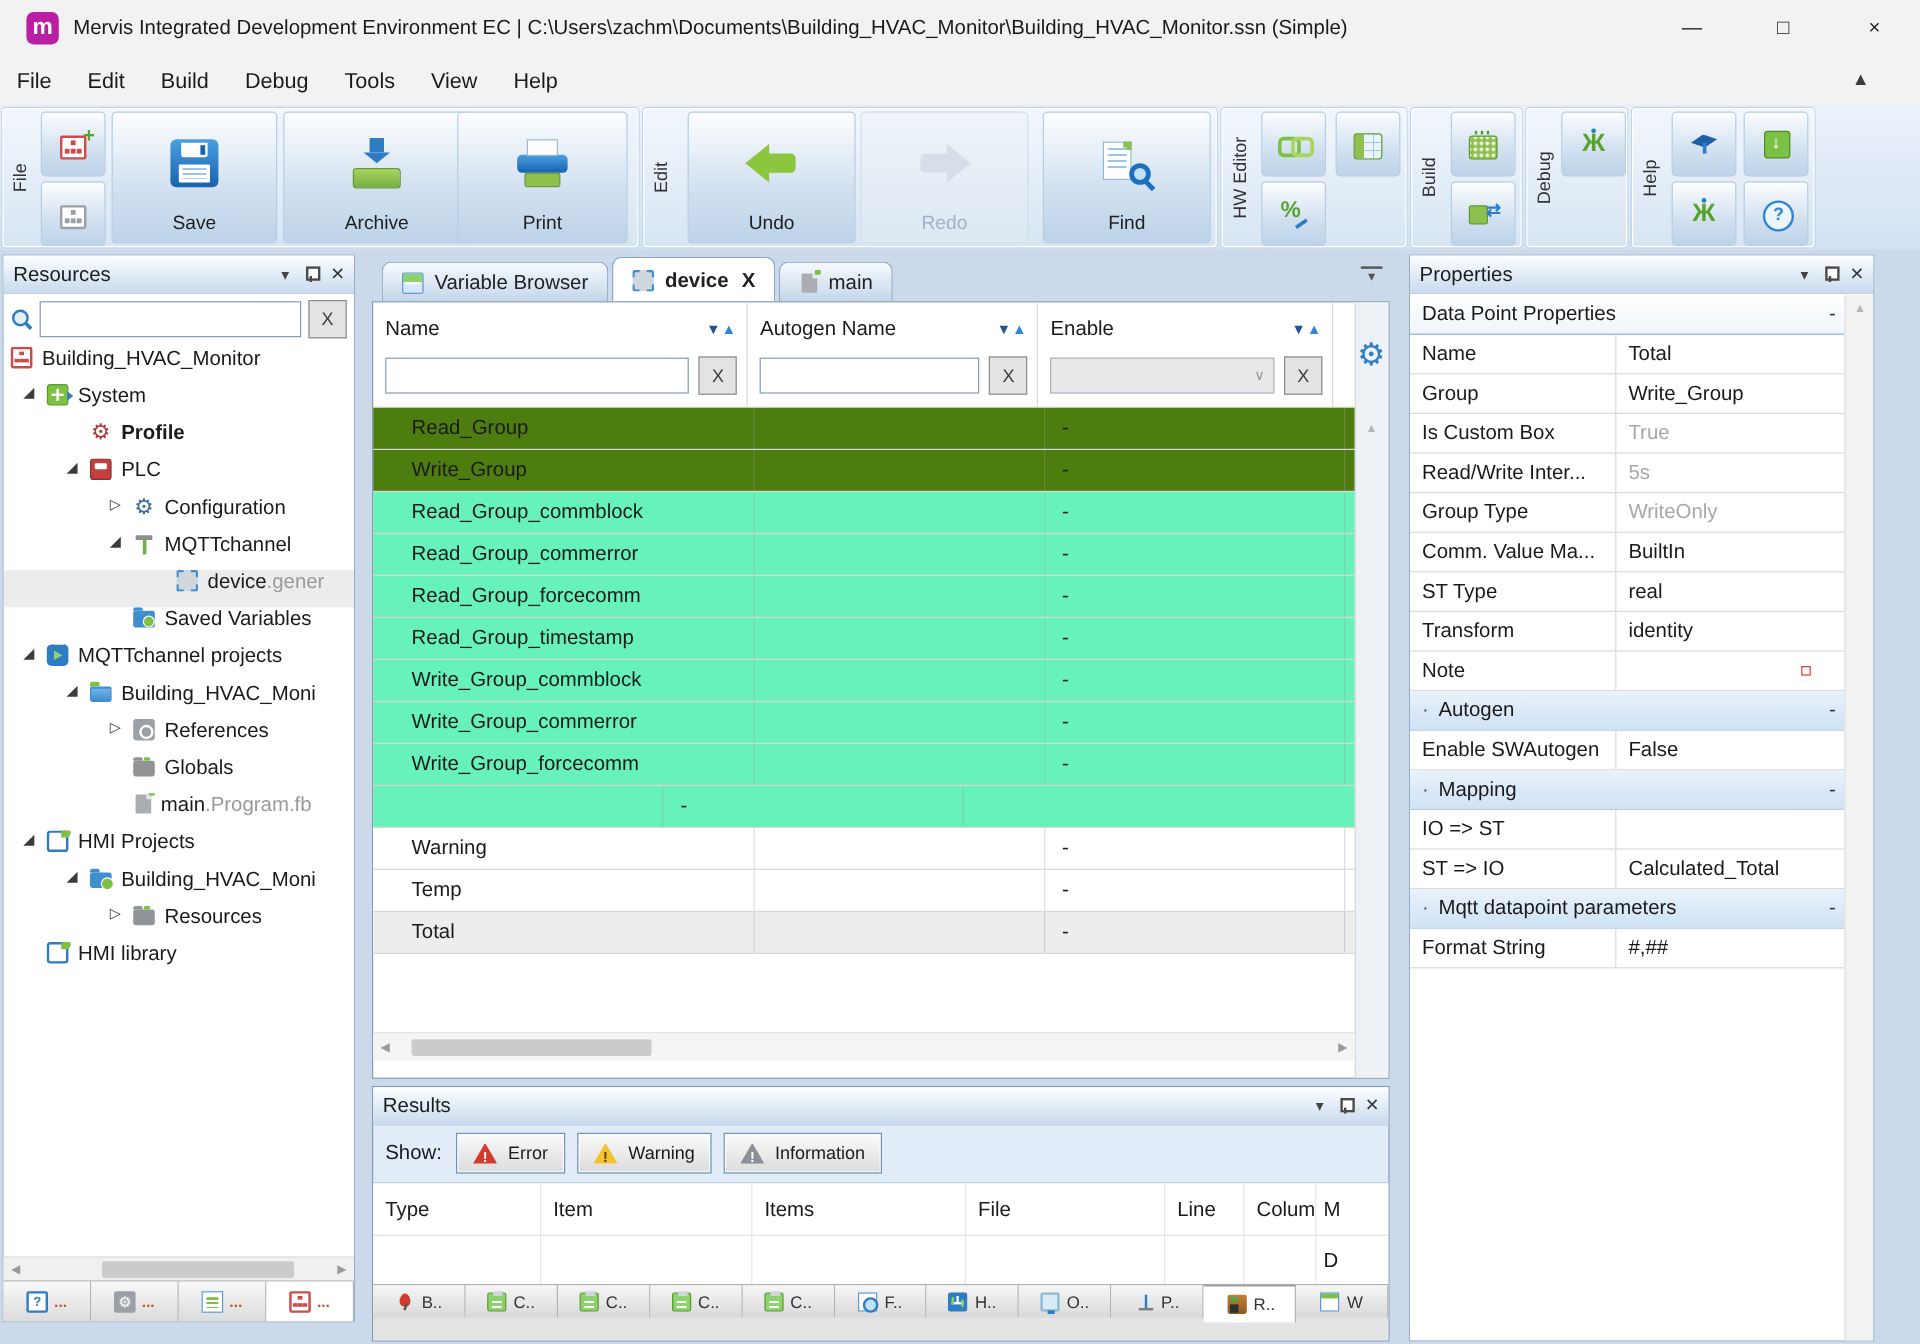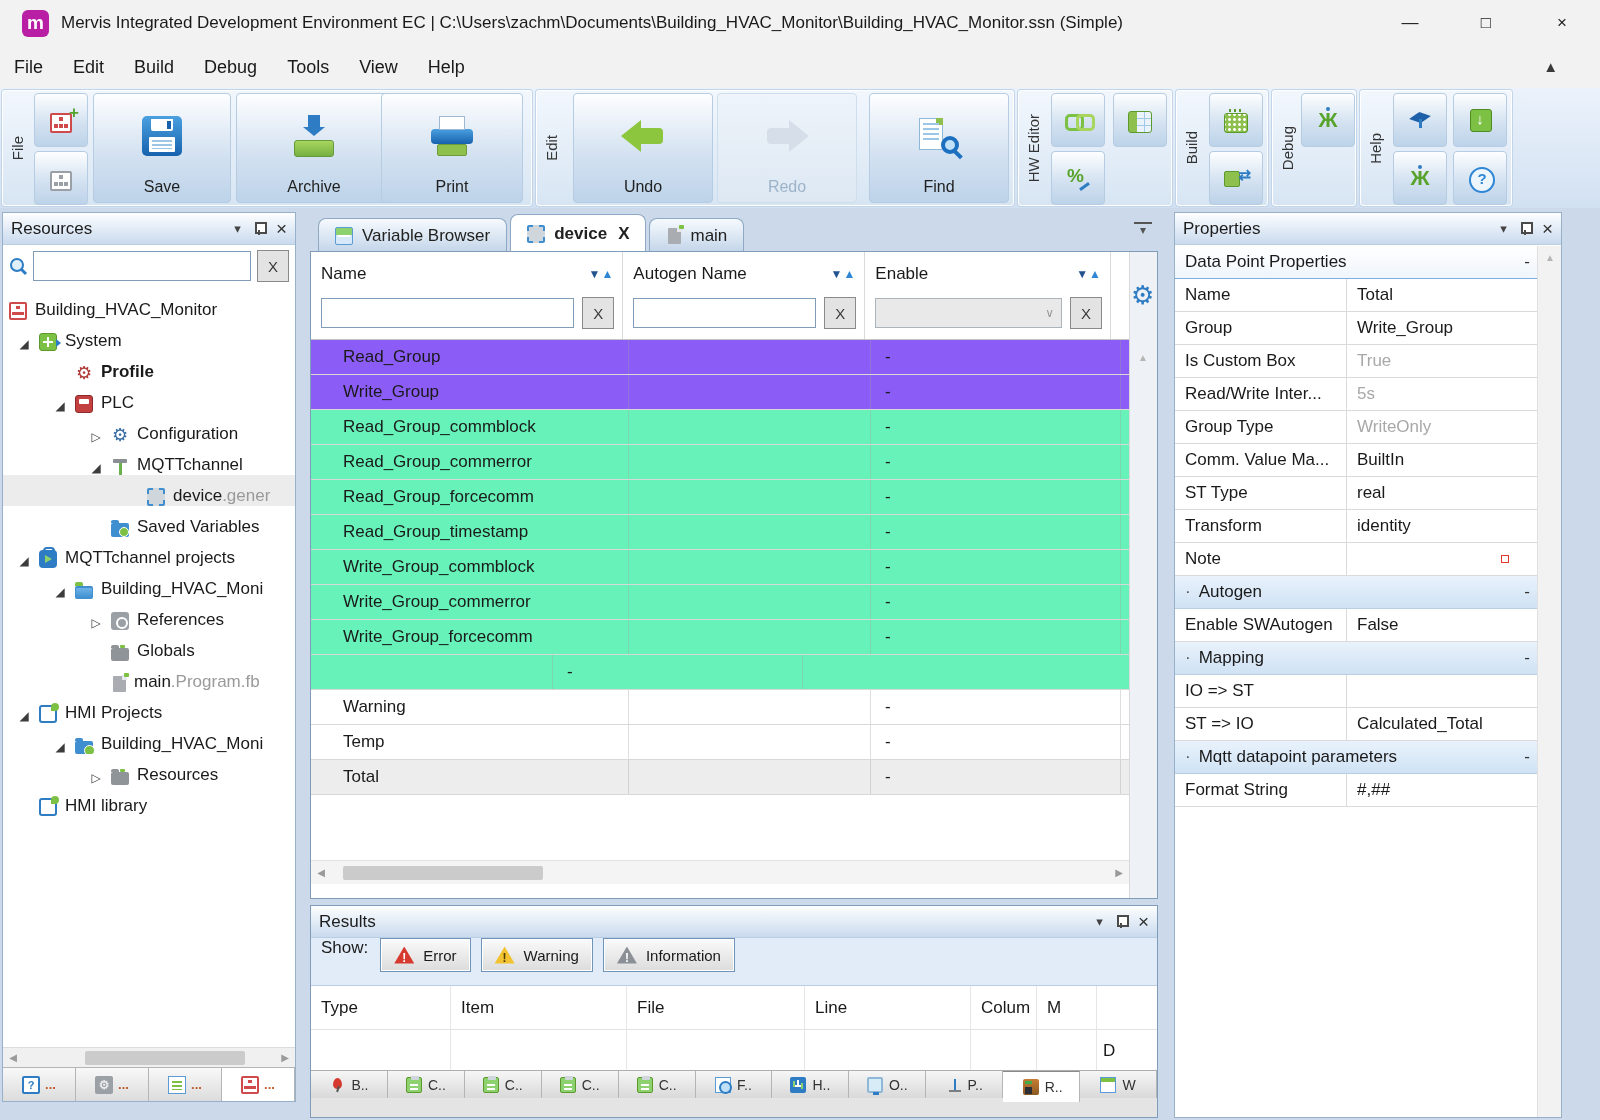--- a/index.html
+++ b/index.html
@@ -119,21 +119,21 @@
   .solution{left:2px;top:212px;width:294px;height:890px;display:flex;flex-direction:column}
   .search-row{height:42px;display:flex;align-items:center;padding:0 6px;gap:6px}
   .mag{width:18px;height:18px;position:relative;flex:none}
   .mag::before{content:"";position:absolute;left:1px;top:1px;width:10px;height:10px;border:2px solid #2e7cc3;
     border-radius:50%;background:#dff0fb}
   .mag::after{content:"";position:absolute;right:0;bottom:2px;width:7px;height:3px;background:#2e7cc3;transform:rotate(45deg)}
   .search-input{flex:1;height:30px;border:1px solid #7f9db9;font-size:15px;padding:0 5px;font-family:inherit}
   .xbtn{width:32px;height:32px;background:#e3e3e3;border:1px solid #8a8a8a;display:flex;align-items:center;
     justify-content:center;font-size:15px;color:#3a3a3a;flex:none}
   .tree{flex:1;overflow:hidden;font-size:17px;padding-top:2px}
-  .titem{height:31px;display:flex;align-items:flex-end;white-space:nowrap;overflow:hidden}
+  .titem{height:31px;display:flex;align-items:flex-start;white-space:nowrap;overflow:hidden}
   .titem.selected{background:#ececec}
   .titem.bold .tlabel{font-weight:bold}
   .indent-0{padding-left:6px}.indent-1{padding-left:42px}.indent-2{padding-left:78px}.indent-3{padding-left:114px}
   .exp{width:30px;text-align:center;color:#3c3c3c;font-size:12px;flex:none}
   .exp-blank::before{content:"";visibility:hidden}
   .exp-open::before{content:"◢"}
   .exp-closed::before{content:"▷"}
   .tlabel{margin-left:8px}
   .tsub{color:#9a9a9a}
   .hscroll{height:20px;background:#f0f0f0;border-top:1px solid #dcdcdc;display:flex;align-items:center;font-size:10px;color:#9a9a9a}
@@ -244,36 +244,36 @@
   .ghcol.c-name{width:318px}.ghcol.c-autogen{width:242px}.ghcol.c-enable{width:250px}.ghcol.c-stub{flex:1;border-right:none}
   .ghtop{display:flex;justify-content:space-between;align-items:center;height:32px}
   .sort{font-size:12px;letter-spacing:1px}
   .sort .s-desc{color:#23538f}.sort .s-asc{color:#2e86d4}
   .ghfilter{display:flex;gap:8px;align-items:center;height:46px}
   .ghfilter input{flex:1;height:30px;border:1px solid #7f9db9;font-family:inherit;font-size:15px;padding:0 4px;min-width:0}
   .combo{flex:1;height:30px;background:#e9e9e9;border:1px solid #aab4bd;display:flex;align-items:center;
     justify-content:flex-end;padding-right:7px;color:#9a9a9a;font-size:12px}
   .grid-rows{position:absolute;left:0;top:88px;right:28px}
   .grow{height:35px;display:flex;border-bottom:1px solid #d8d8d8;font-size:17px}
-  .tone-lavender{background:#8b5cf6}
+  .tone-lavender{background:#4d7c0f}
   .tone-green{background:#66f2b8}
   .tone-white{background:#fff}
   .tone-selected{background:#ededed}
   .gc{display:flex;align-items:center;border-right:1px solid rgba(160,160,160,.35)}
   .gc.name{width:318px;padding-left:32px}
   .gc.autogen{width:242px}
   .gc.enable{width:250px;padding-left:14px}
   .gc.stub{flex:1;border-right:none}
   .grid-hscroll{position:absolute;left:0;right:28px;bottom:14px;height:24px;background:#f4f4f4;border-top:1px solid #e2e2e2;
     display:flex;align-items:center;font-size:10px;color:#9a9a9a}
   .ed-thumb{width:200px;margin-left:12px}
 
   
   .results{left:310px;top:905px;width:848px;height:213px;background:#e2ecf8;border-color:#7f9db9}
-  .show-row{height:46px;display:flex;align-items:flex-start;gap:12px;padding-left:10px;font-size:17px}
+  .show-row{height:46px;display:flex;align-items:center;gap:12px;padding-left:10px;font-size:17px}
   .fbtn{height:34px;display:flex;align-items:center;gap:9px;padding:12px 13px;
     background:linear-gradient(#fafafa,#dcdcdc);border:1px solid #6f94b8;box-shadow:inset 0 0 0 1px #fff;font-size:15px}
   .tri{width:20px;height:17px;clip-path:polygon(50% 0,100% 100%,0 100%);position:relative;flex:none}
   .tri::after{content:"!";position:absolute;left:0;right:0;bottom:-1px;text-align:center;font-size:12px;font-weight:bold;color:#fff}
   .tri.icon-error{background:#d63a2f}
   .tri.icon-warning{background:#f2c230}.tri.icon-warning::after{color:#4d3c00}
   .tri.icon-info{background:#8a9096}
   .res-table{position:absolute;left:0;top:79px;right:0;height:87px;background:#fff;border-top:1px solid #b9cde3;
     display:flex;flex-direction:column;font-size:17px}
   .res-head{height:44px;display:flex;border-bottom:1px solid #e3e3e3}
@@ -818,20 +818,21 @@
             <span class="tri icon-info"></span>
             <span>Information</span>
           </span>
         </span>
     </div>
     <div class="res-table">
       <div class="res-head">
 
       <span class="res-cell">Type</span>
           <span class="res-cell">Item</span>
+          <span class="res-cell">Items</span>
           <span class="res-cell">File</span>
           <span class="res-cell">Line</span>
           <span class="res-cell">Colum</span>
           <span class="res-cell">M</span>
         </div>
       <div class="res-row">
         <span class="res-cell"></span>
         <span class="res-cell"></span>
         <span class="res-cell"></span>
         <span class="res-cell"></span>

